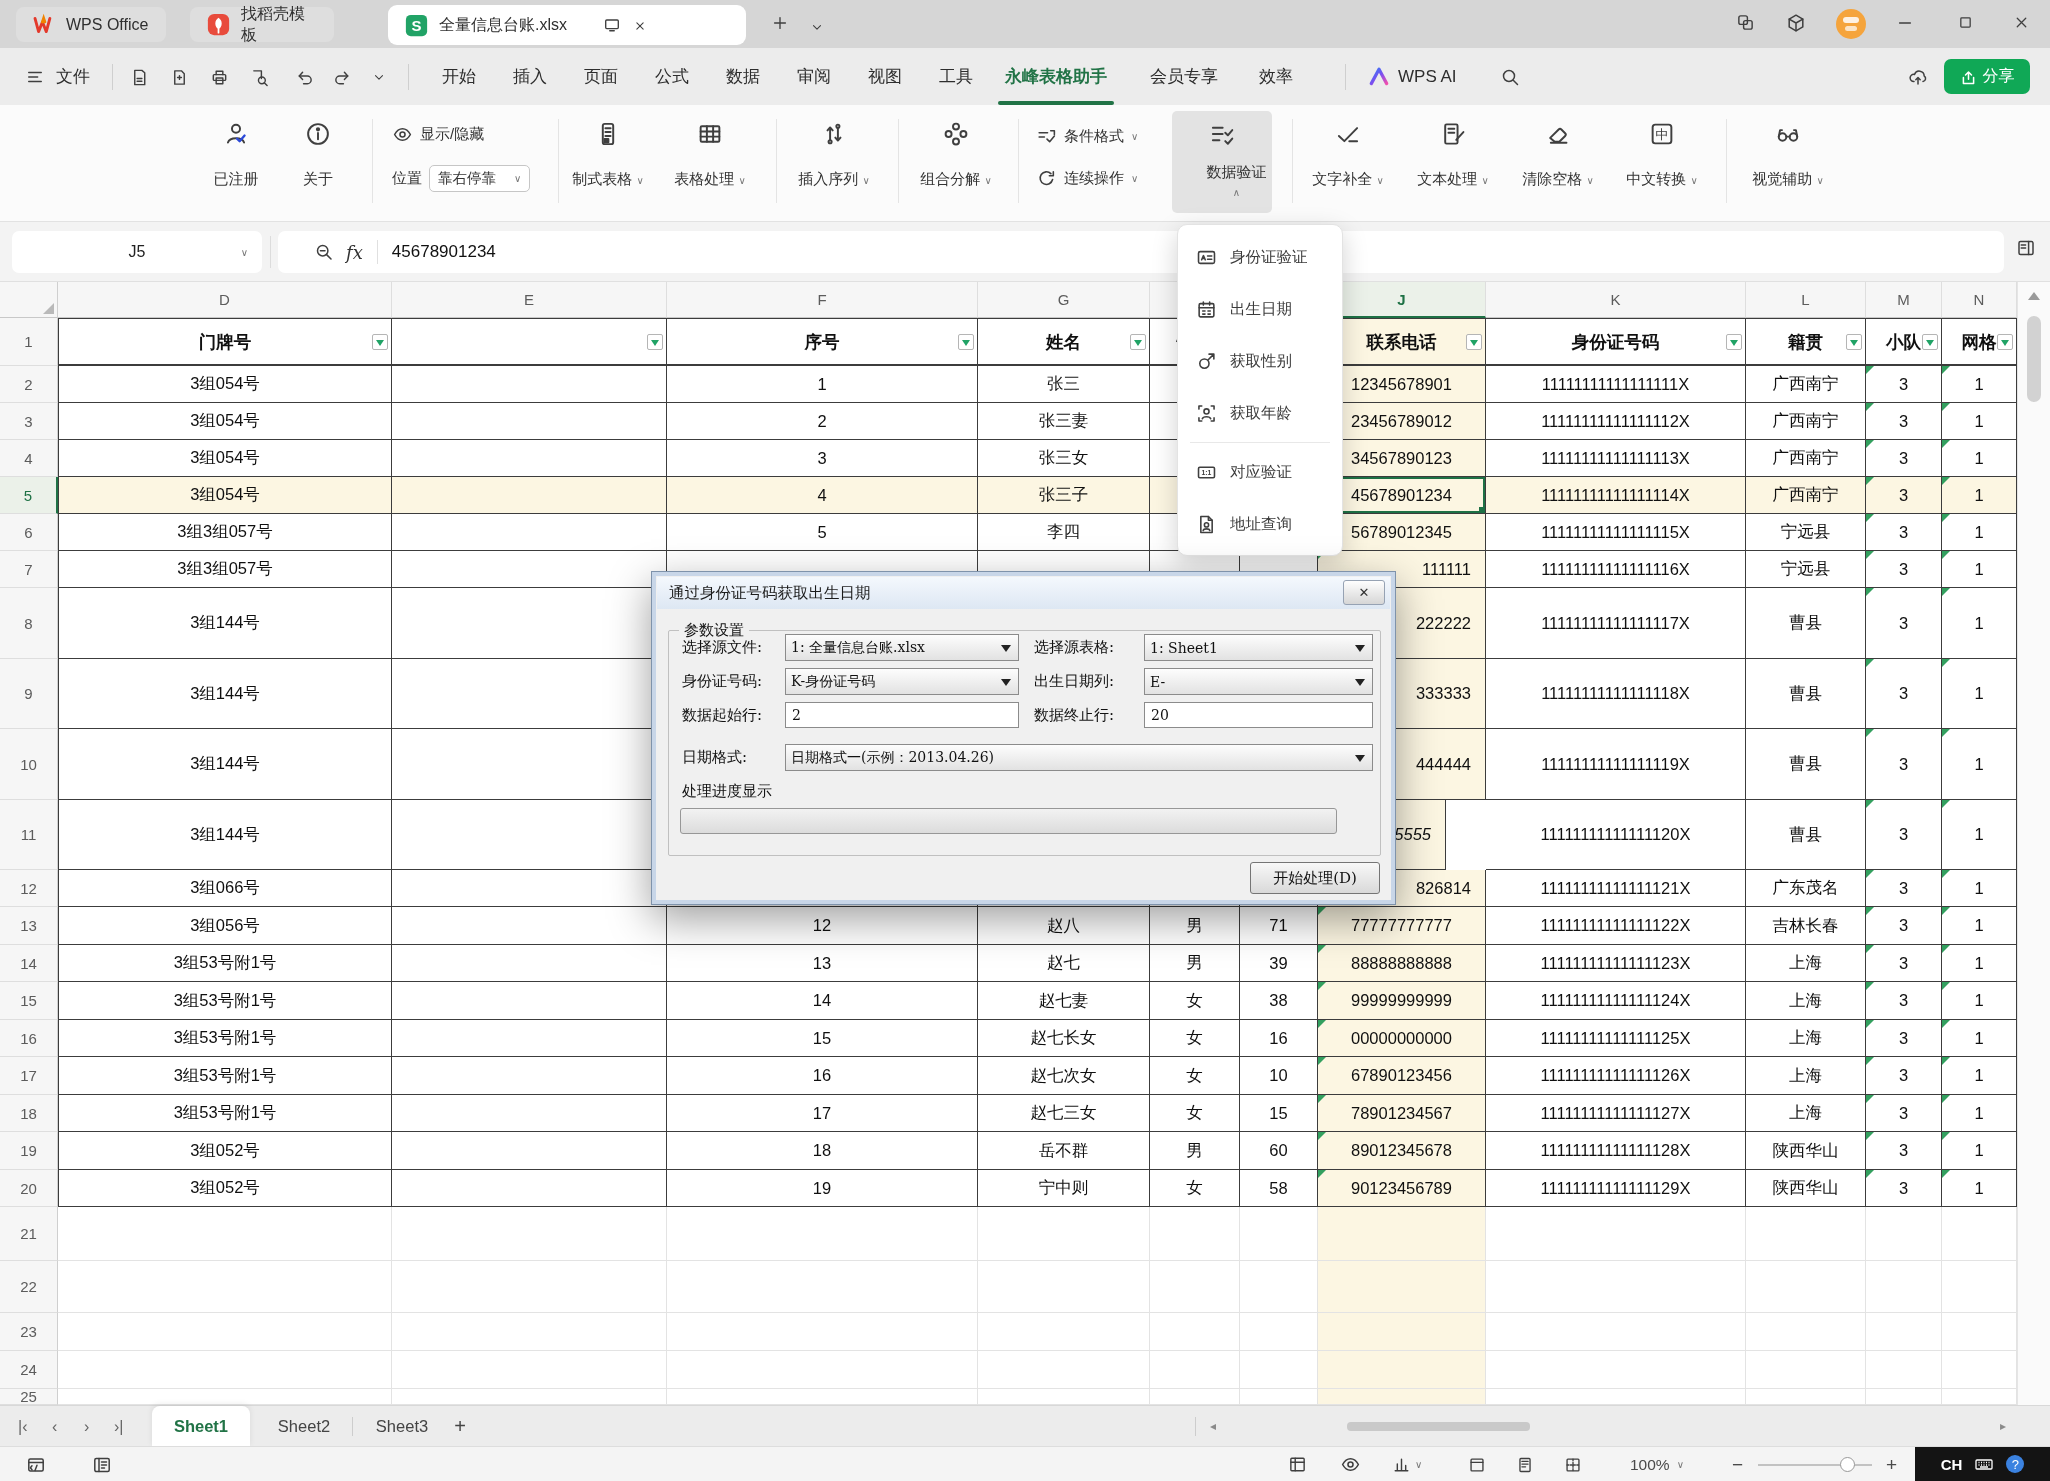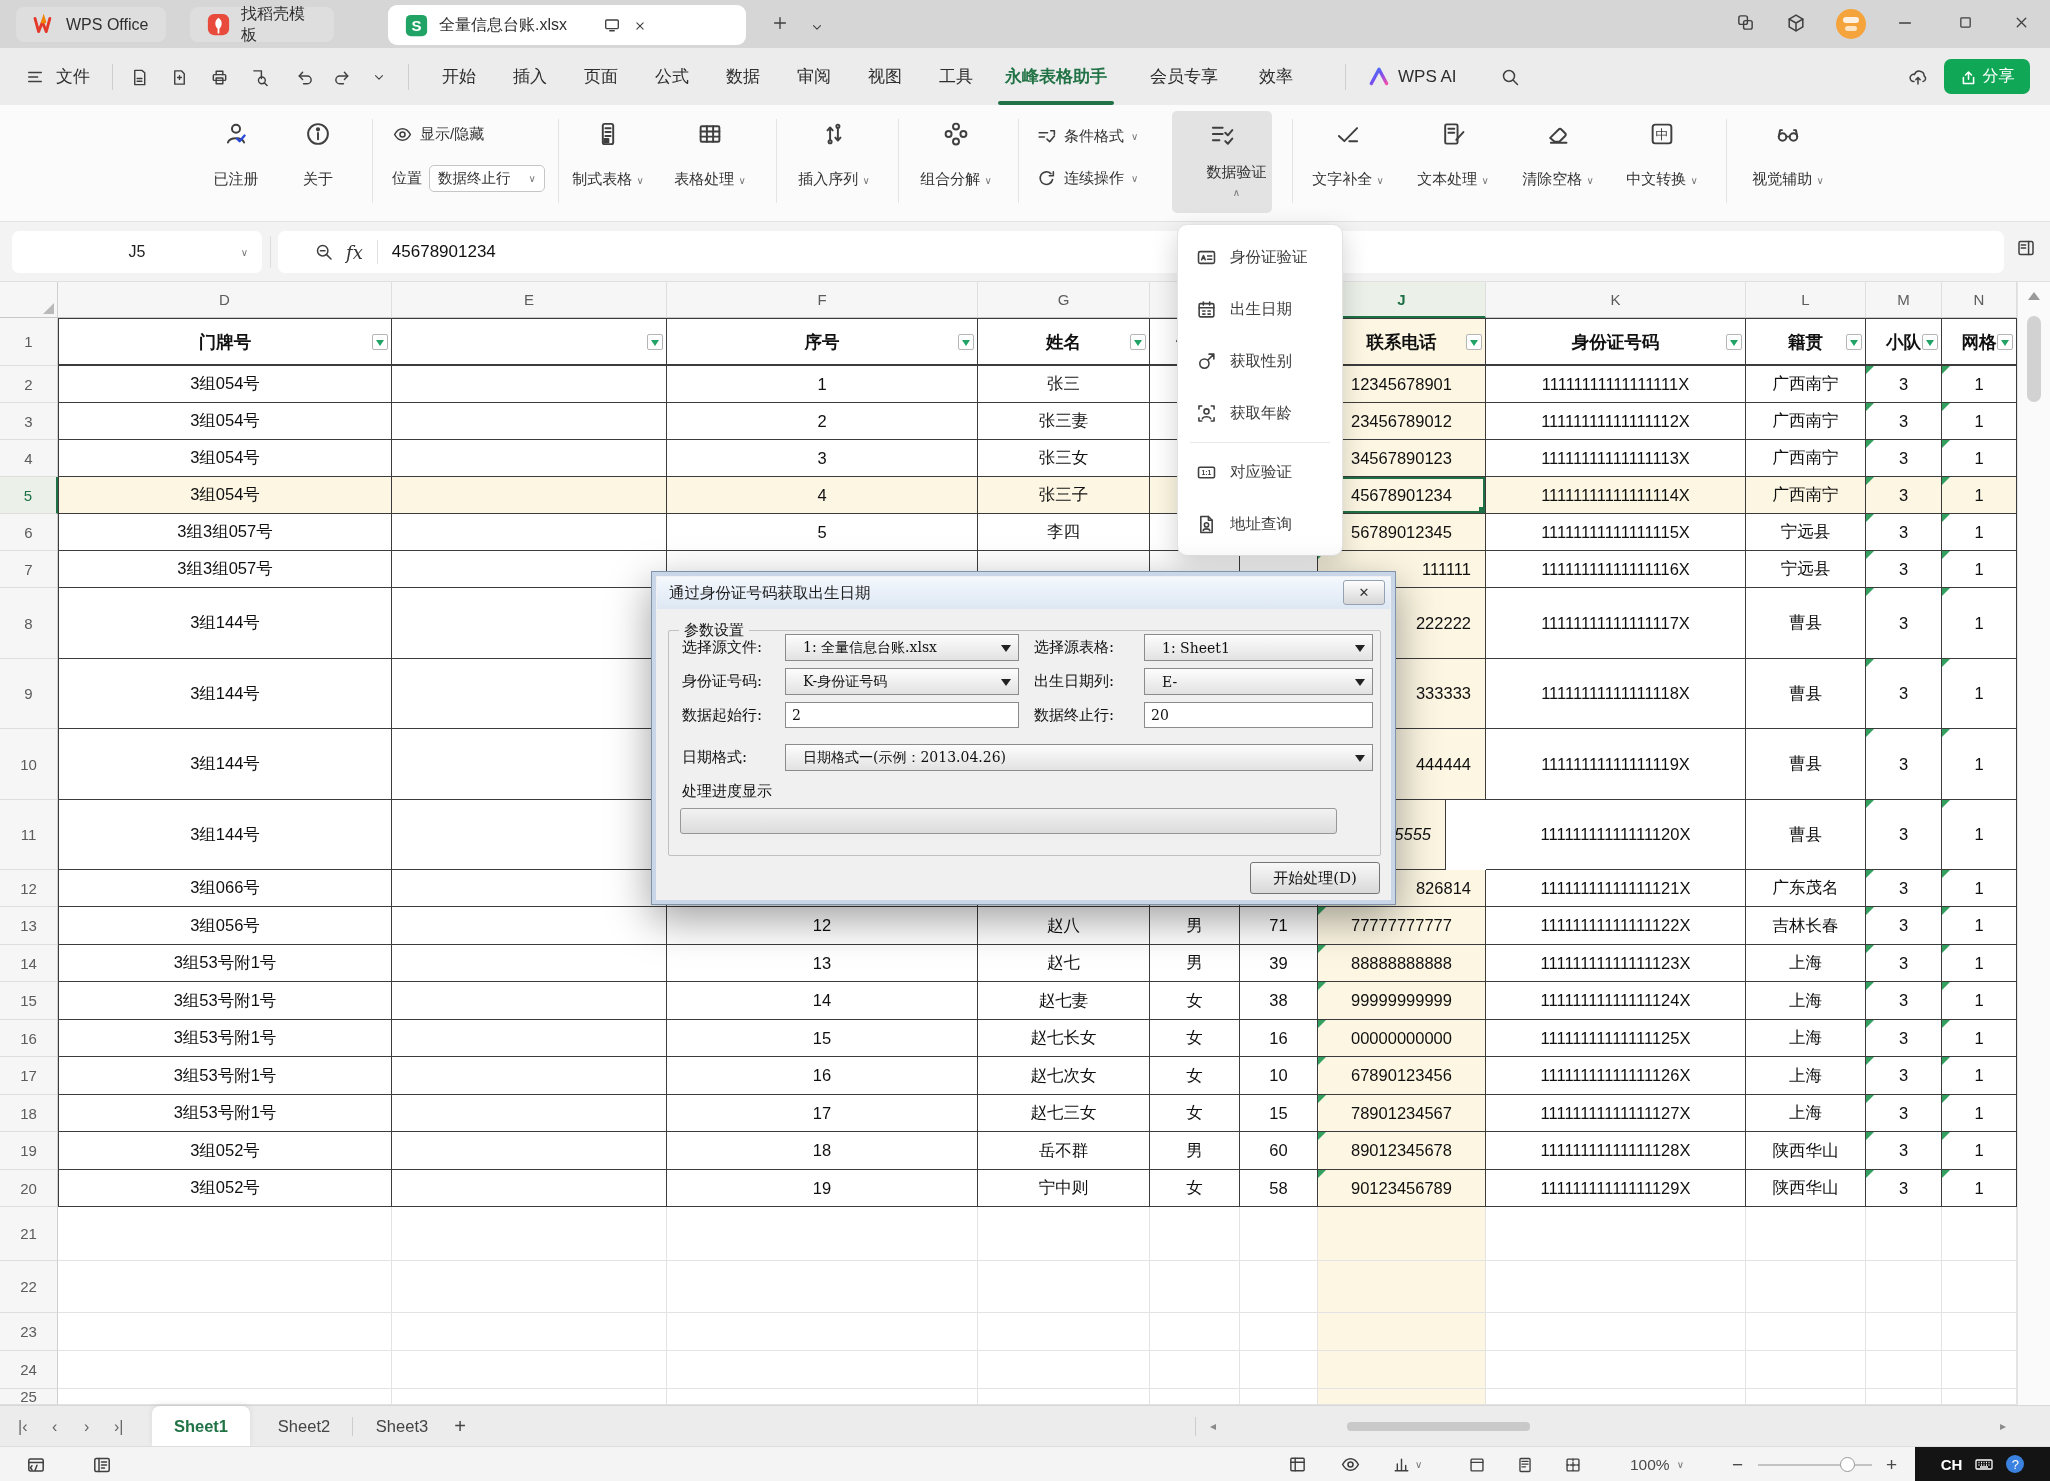--- a/index.html
+++ b/index.html
@@ -96,21 +96,21 @@
   .dditem { height:52px; display:flex; align-items:center; gap:13px; padding-left:18px; font-size:15.5px; color:#3c3c3c; }
   .dddiv { height:1px; background:#e8e8e8; margin:3px 12px; }
 
   
   #dialog { position:absolute; left:651px; top:571px; width:745px; height:334px; z-index:50; background:#f0f0f0; border:1px solid #7f93ab; box-shadow:0 0 0 4px #c8d6e8 inset, 0 14px 40px rgba(0,0,0,.38); font-family:"DejaVu Serif",serif; }
   #dlg-title { position:absolute; left:5px; top:5px; right:5px; height:32px; background:linear-gradient(#f4f8fd,#dde7f3); display:flex; align-items:center; padding-left:12px; font-size:15.5px; color:#1c1c1c; }
   #dlg-close { position:absolute; right:10px; top:8px; width:42px; height:25px; background:linear-gradient(#fefefe,#d6d6d6); border:1px solid #96a2b3; border-radius:3px; display:flex; align-items:center; justify-content:center; font-size:13px; color:#333; font-family:"Liberation Sans",sans-serif; }
   #dlg-group { position:absolute; left:16px; top:58px; width:713px; height:226px; border:1px solid #c0c0c0; border-radius:2px; }
   #dlg-group legend { position:absolute; left:10px; top:-10px; background:#f0f0f0; padding:0 5px; font-size:15px; color:#111; }
   .dlbl { position:absolute; font-size:15px; color:#111; line-height:27px; }
-  .dcombo { position:absolute; height:27px; border:1px solid #8b8b8b; background:linear-gradient(#fdfdfd,#e2e2e2); font-size:14px; color:#111; display:flex; align-items:center; padding-left:17px; }
+  .dcombo { position:absolute; height:27px; border:1px solid #8b8b8b; background:linear-gradient(#fdfdfd,#e2e2e2); font-size:14px; color:#111; display:flex; align-items:center; padding-left:5px; }
   .dcombo i { position:absolute; right:7px; top:10px; width:0; height:0; border-left:5px solid transparent; border-right:5px solid transparent; border-top:7px solid #222; }
   .dinput { position:absolute; height:26px; border:1px solid #8b8b8b; background:#fff; font-size:14px; color:#111; display:flex; align-items:center; padding-left:6px; }
   #dlg-progress { position:absolute; left:28px; top:184px; width:657px; height:26px; border:1px solid #979797; border-radius:3px; background:linear-gradient(#f2f2f2,#dcdcdc); }
   #dlg-start { position:absolute; left:598px; top:290px; width:130px; height:32px; border:1px solid #757575; border-radius:3px; background:linear-gradient(#f8f8f8,#d9d9d9); display:flex; align-items:center; justify-content:center; font-size:15px; color:#111; }
 
   
   #imebox { position:absolute; left:1915px; top:1447px; width:135px; height:34px; background:#141414; z-index:60; display:flex; align-items:center; justify-content:center; gap:12px; color:#fff; }
   #imebox .q { width:18px; height:18px; border-radius:50%; background:#3b82e0; color:#fff; font-size:13px; display:flex; align-items:center; justify-content:center; }
 </style>
 </head>
@@ -290,21 +290,21 @@
     <div class="rrow" style="left:392px;top:14px;">
       <span><svg class="ic" width="21" height="21" viewBox="0 0 20 20" fill="none" stroke="#3f3f3f" stroke-width="1.5" stroke-linecap="round" stroke-linejoin="round">
             <path d="M2.5 10C4.5 6.3 7 4.5 10 4.5s5.5 1.8 7.5 5.5c-2 3.7-4.5 5.5-7.5 5.5S4.5 13.7 2.5 10z"></path>
             <circle cx="10" cy="10" r="2.4"></circle>
           </svg></span>
         <span>显示/隐藏</span>
     </div>
     <div class="rrow" style="left:392px;top:58px;">
       <span>位置</span>
       <span class="possel">
-          <span>数据终止行</span>
+          <span>靠右停靠</span>
           <span class="chev">∨</span>
         </span>
     </div>
     <div class="rdiv" style="left:558px;"></div>
     <div class="rbig" style="left:560px;">
       <div class="ricon">
           <span><svg class="ic" width="26" height="26" viewBox="0 0 20 20" fill="none" stroke="#3f3f3f" stroke-width="1.5" stroke-linecap="round" stroke-linejoin="round">
               <rect x="6" y="2.2" width="8" height="15.6" rx="1.5"></rect>
               <path d="M8 5.5h4M8 8.5h4M8 11.5h4"></path>
               <rect x="7.3" y="13.8" width="3" height="2.6" fill="#3f3f3f"></rect>

